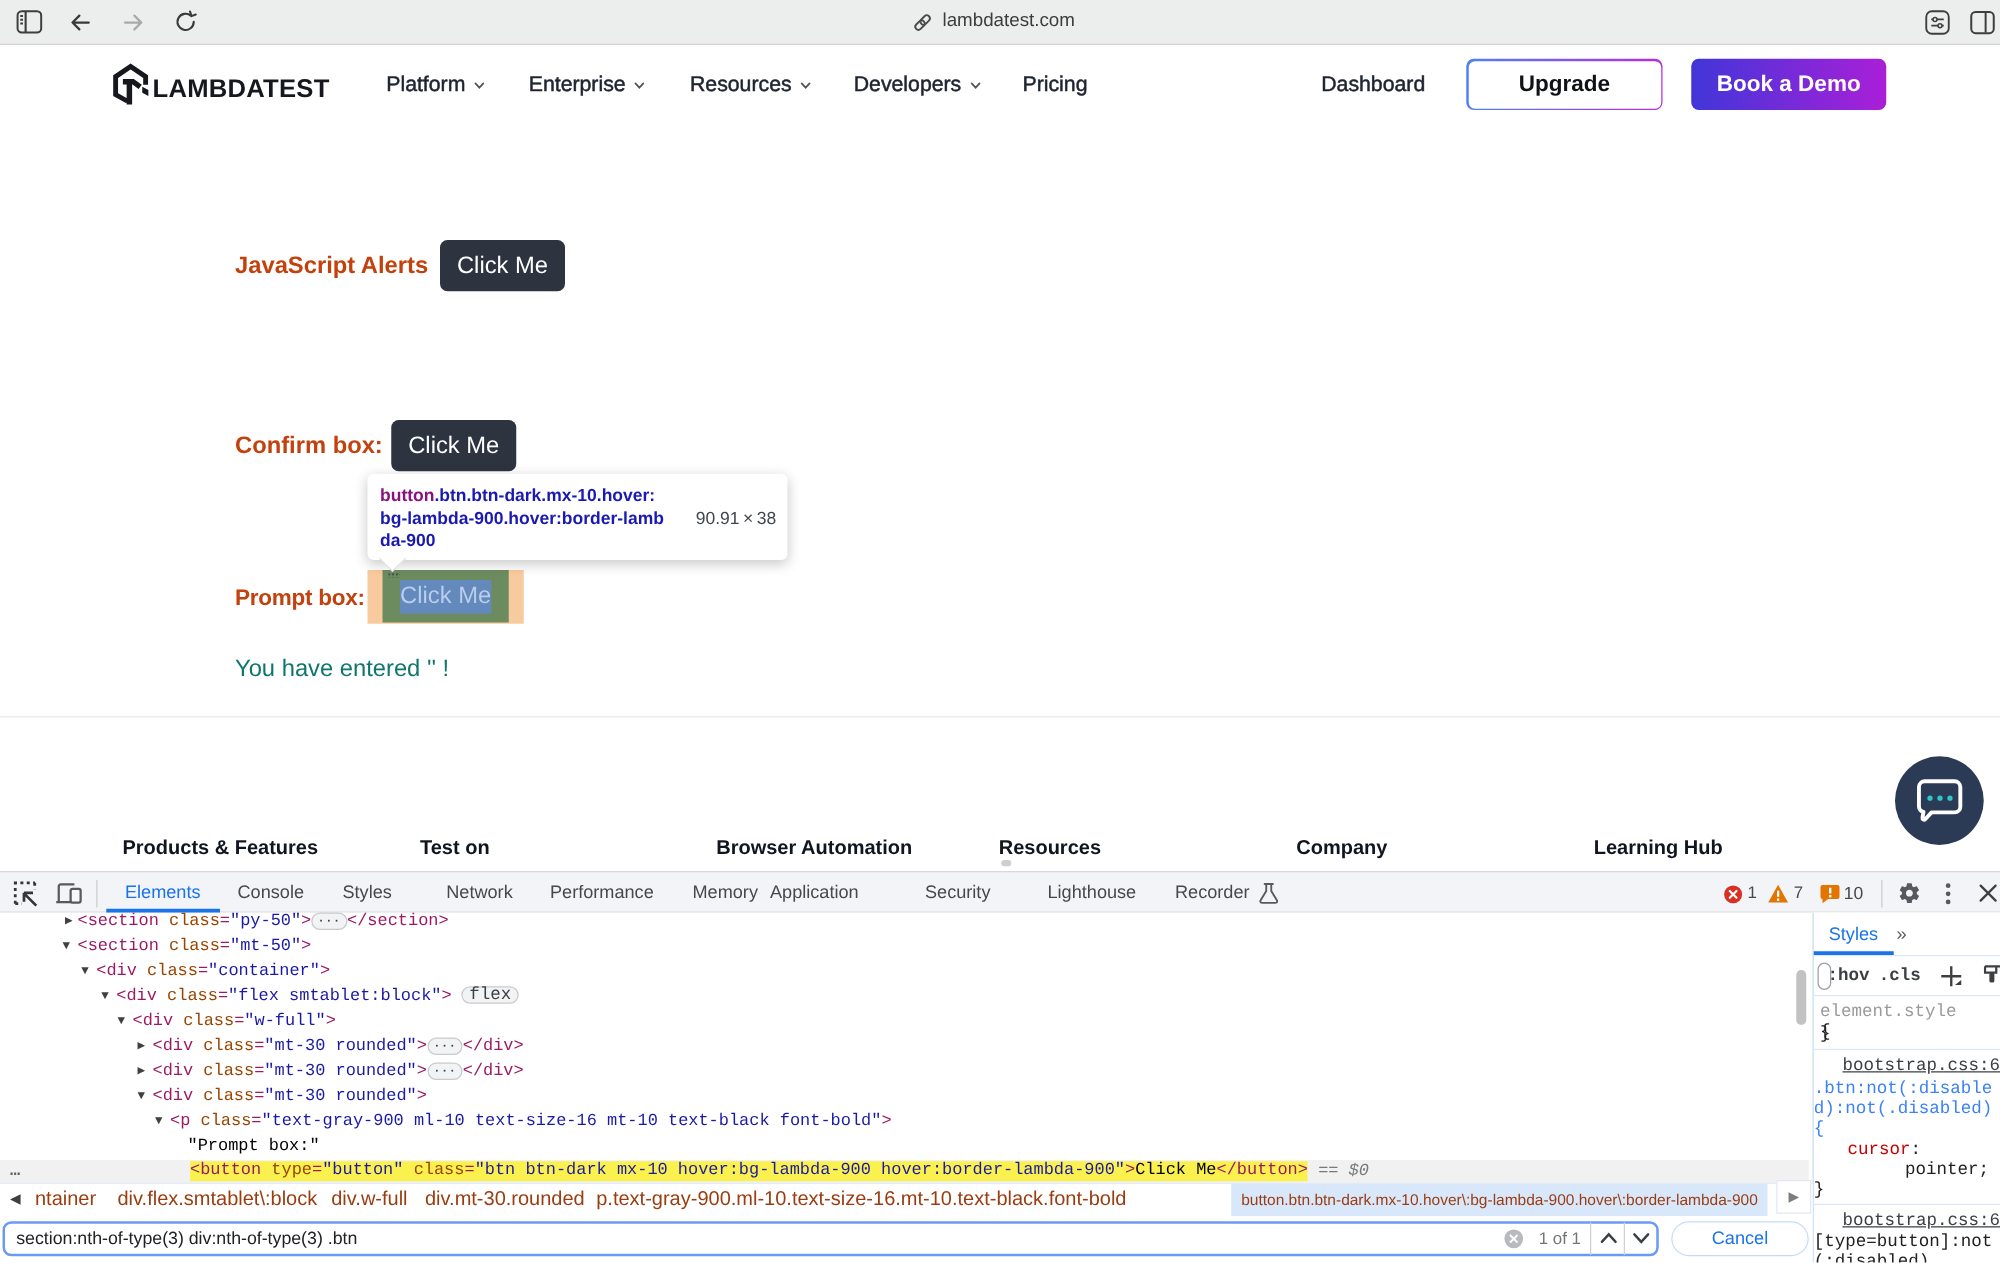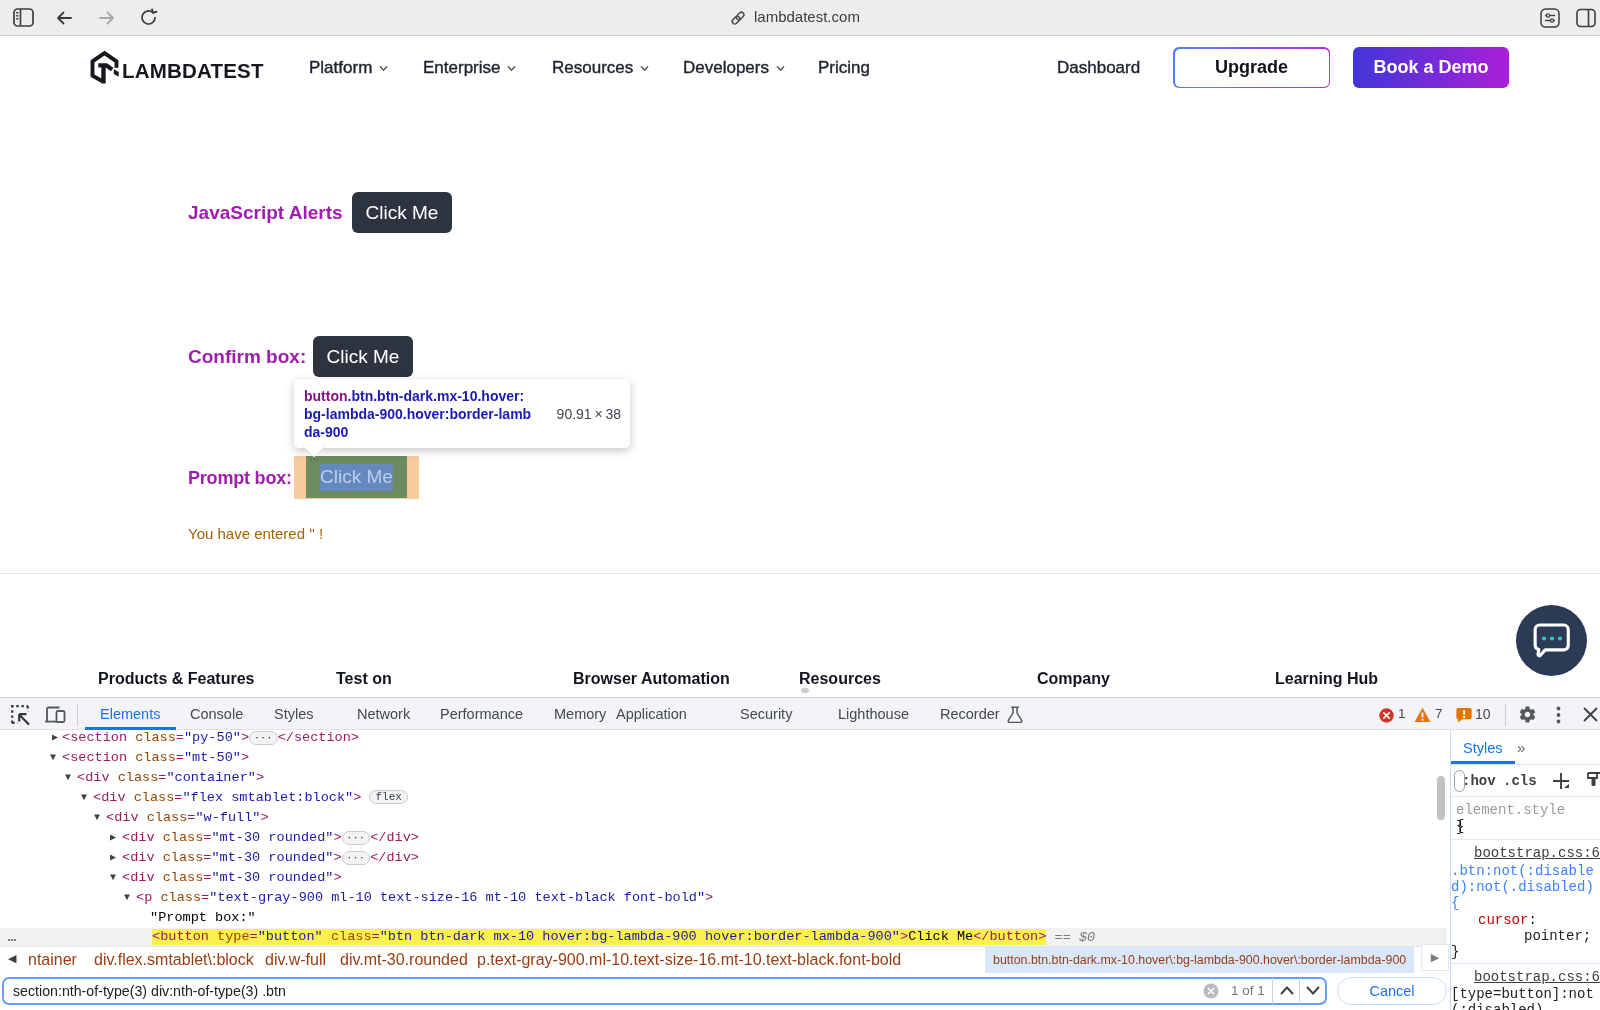--- a/index.html
+++ b/index.html
@@ -22,21 +22,21 @@
     padding:1.5px; }
   .btn-upgrade .inner { width:100%; height:100%; border-radius:5px; background:#fff;
     display:flex; align-items:center; justify-content:center; font-size:18px;
     font-weight:bold; color:#101218; }
   .btn-demo { position:absolute; left:1353px; top:47px; width:156px; height:41px;
     border-radius:6px; background:linear-gradient(90deg,#4136d8,#aa1fd8);
     display:flex; align-items:center; justify-content:center; font-size:18px;
     font-weight:bold; color:#fff; }
 
   
-  .h-label { position:absolute; font-weight:bold; color:#a21caf; font-size:19px; }
+  .h-label { position:absolute; font-weight:bold; color:#c2410c; font-size:19px; }
   .dark-btn { position:absolute; width:100px; height:41px; background:#2d3440;
     border-radius:6px; color:#fff; font-size:19px; display:flex;
     align-items:center; justify-content:center; }
 
   
   #tip { left:294px; top:379px; width:336px; height:69px; background:#fff;
     border-radius:5px; box-shadow:0 3px 10px rgba(0,0,0,.22); z-index:5;
     font-size:14px; font-weight:bold; line-height:18px; }
   #tip .sel { position:absolute; left:10px; top:8px; width:250px; color:#1a1ab0;
     white-space:nowrap; }
@@ -67,21 +67,21 @@
   .dtab { position:absolute; top:698px; height:31px; display:flex; align-items:center;
     font-size:14.5px; color:#45484d; }
   .tree-row { position:absolute; left:0; width:1447px; height:20px;
     font-family:"Liberation Mono", monospace; font-size:13.55px; line-height:20px;
     white-space:pre; color:#000; }
   .tg  { color:#9c1a63; }  
   .at  { color:#994500; }  
   .av  { color:#1a1aa6; }  
   .tri { position:absolute; color:#404040; font-size:10px; width:10px; }
   .pill { display:inline-block; border:1px solid #c8cacd; background:#f1f3f4;
-    border-radius:8px; font-size:11px; line-height:12.5px; padding:0 5px;
+    border-radius:8px; font-size:14px; line-height:12.5px; padding:0 5px;
     color:#3c4043; vertical-align:1.5px; }
   #styles-panel { left:1450px; top:730px; width:150px; height:280px; background:#fff;
     border-left:1px solid #c9d9f6; font-size:14px; }
   .sp-mono { font-family:"Liberation Mono", monospace; font-size:14px; line-height:16px; }
   #crumbs { left:0; top:946px; width:1450px; height:27px; background:#fff;
     border-top:1px solid #dfe5f0; font-size:13px; }
   .crumb { position:absolute; top:947px; height:26px; display:flex; align-items:center;
     color:#9a3d11; white-space:nowrap; }
   #findbar { left:0; top:973px; width:1450px; height:37px; background:#fff; }
 </style>
@@ -175,21 +175,21 @@
     </svg>
 
   <div class="h-label" style="left:188px; top:468px; font-size:18px; letter-spacing:-0.2px;">Prompt box:</div>
   <div class="abs" id="ov-margin"></div>
   <div class="abs" style="left:310px; top:458px; width:10px; height:4px; z-index:7;
     background-image:radial-gradient(circle, #444 0.8px, transparent 0.9px); background-size:3px 3px;"></div>
   <div class="abs" id="ov-btn"></div>
   <div class="abs" id="ov-content"></div>
   <div class="abs" id="ov-text">Click Me</div>
 
-  <div class="abs" style="left:188px; top:525px; font-size:15px; color:#a16207;">You have entered '' !</div>
+  <div class="abs" style="left:188px; top:525px; font-size:19px; color:#0f766e;">You have entered '' !</div>
 
   <div class="abs" id="footline"></div>
   <div class="foot-h" style="left:98px;">Products &amp; Features</div>
   <div class="foot-h" style="left:336px;">Test on</div>
   <div class="foot-h" style="left:573px;">Browser Automation</div>
   <div class="foot-h" style="left:799px;">Resources</div>
   <div class="foot-h" style="left:1037px;">Company</div>
   <div class="foot-h" style="left:1275px;">Learning Hub</div>
 
   <div class="abs" id="chat"></div>

